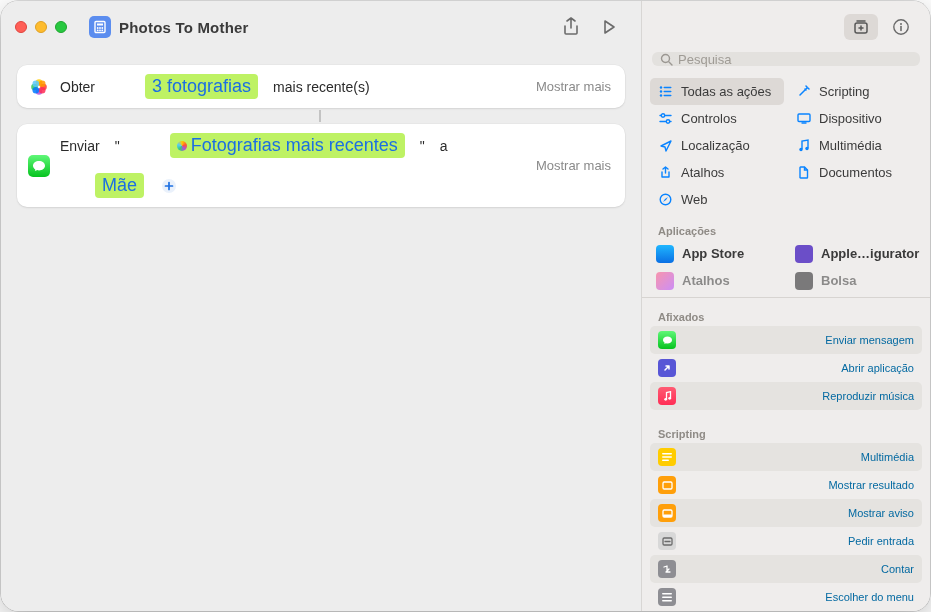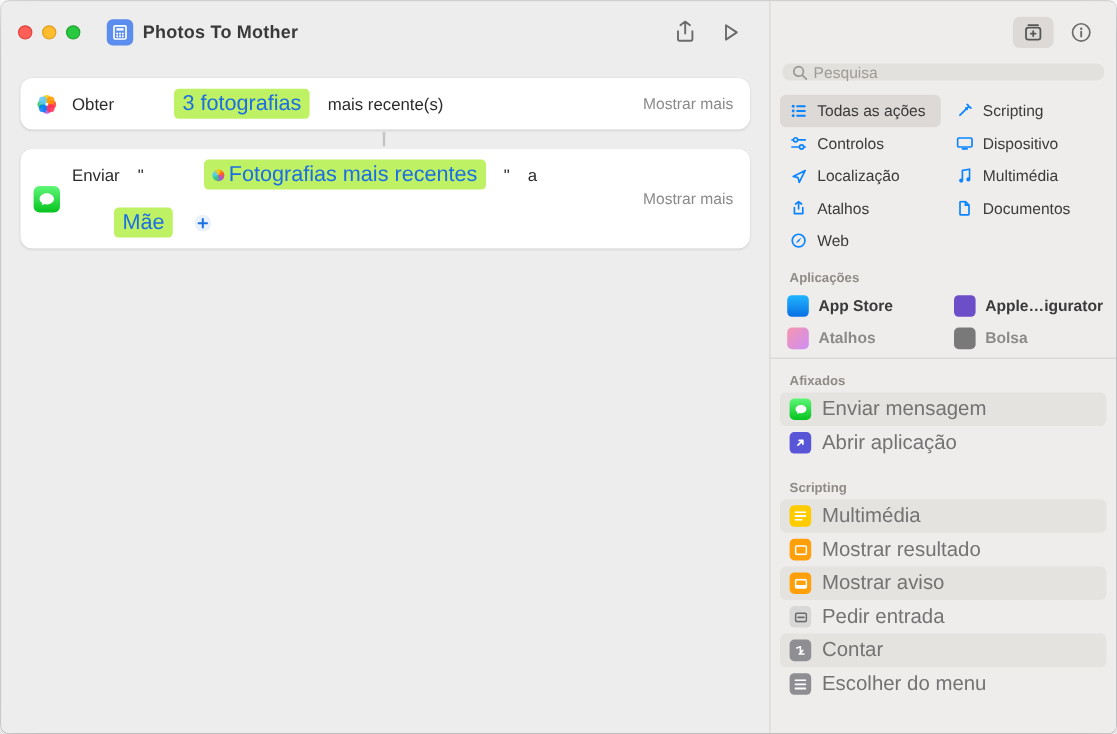--- a/index.html
+++ b/index.html
@@ -8,21 +8,21 @@
       background: #fff;
       width: 931px;
       height: 612px;
       overflow: hidden;
       position: relative;
     }
     .window {
       width: 929px;
       height: 610px;
       margin: 1px;
-      border-radius: 6px;
+      border-radius: 17px;
       overflow: hidden;
       box-shadow: 0 0 0 0.5px rgba(0,0,0,0.25), 0 10px 35px rgba(0,0,0,0.25);
       background: #ededed;
       display: flex;
       position: relative;
     }
     
     .left-pane {
       flex: 1;
       background: #ededed;
@@ -219,23 +219,24 @@
     .pins, .scripting {
       padding: 0 8px;
       display: flex;
       flex-direction: column;
     }
     .row {
       height: 28px;
       border-radius: 5px;
       display: flex; align-items: center;
       padding: 0 8px;
-      font-size: 17px;
-      color: #737373;
+      font-size: 11px;
+      color: #0369a1;
       gap: 9px;
+      justify-content: space-between;
     }
     .row.stripe { background: #e5e3e0; }
     .row-icon {
       width: 18px; height: 18px; border-radius: 4px; flex-shrink: 0;
       display: flex; align-items: center; justify-content: center;
     }
     .divider { height: 1px; background: #d7d4d1; margin: 3px 0; }
   </style>
 </head>
 <body>
@@ -480,20 +481,30 @@
         <span>Enviar mensagem</span>
       </div>
       <div class="row">
         <div class="row-icon" style="background:#5856d6;">
             <svg width="10" height="10" viewBox="0 0 10 10">
               <path d="M3 7l4-4M4 3h3v3" fill="none" stroke="#fff" stroke-width="1.5" stroke-linecap="round" stroke-linejoin="round"></path>
             </svg>
           </div>
         <span>Abrir aplicação</span>
       </div>
+      <div class="row stripe">
+        <div class="row-icon" style="background:linear-gradient(#ff5b73,#ff2d55);">
+            <svg width="9" height="11" viewBox="0 0 9 11">
+              <path d="M3.5 8V1.5l4-.8V7" fill="none" stroke="#fff" stroke-width="1.3"></path>
+              <circle cx="2.7" cy="8.3" r="1.4" fill="#fff"></circle>
+              <circle cx="6.7" cy="7.3" r="1.4" fill="#fff"></circle>
+            </svg>
+          </div>
+        <span>Reproduzir música</span>
+      </div>
     </div>
 
     <div class="section-hdr" style="padding-top:18px">Scripting</div>
     <div class="scripting">
       <div class="row stripe">
         <div class="row-icon" style="background:#ffcc00;">
             <svg width="10" height="8" viewBox="0 0 10 8">
               <rect y="0" width="10" height="1.6" rx=".8" fill="#fff"></rect>
               <rect y="3.2" width="10" height="1.6" rx=".8" fill="#fff"></rect>
               <rect y="6.4" width="7" height="1.6" rx=".8" fill="#fff"></rect>

